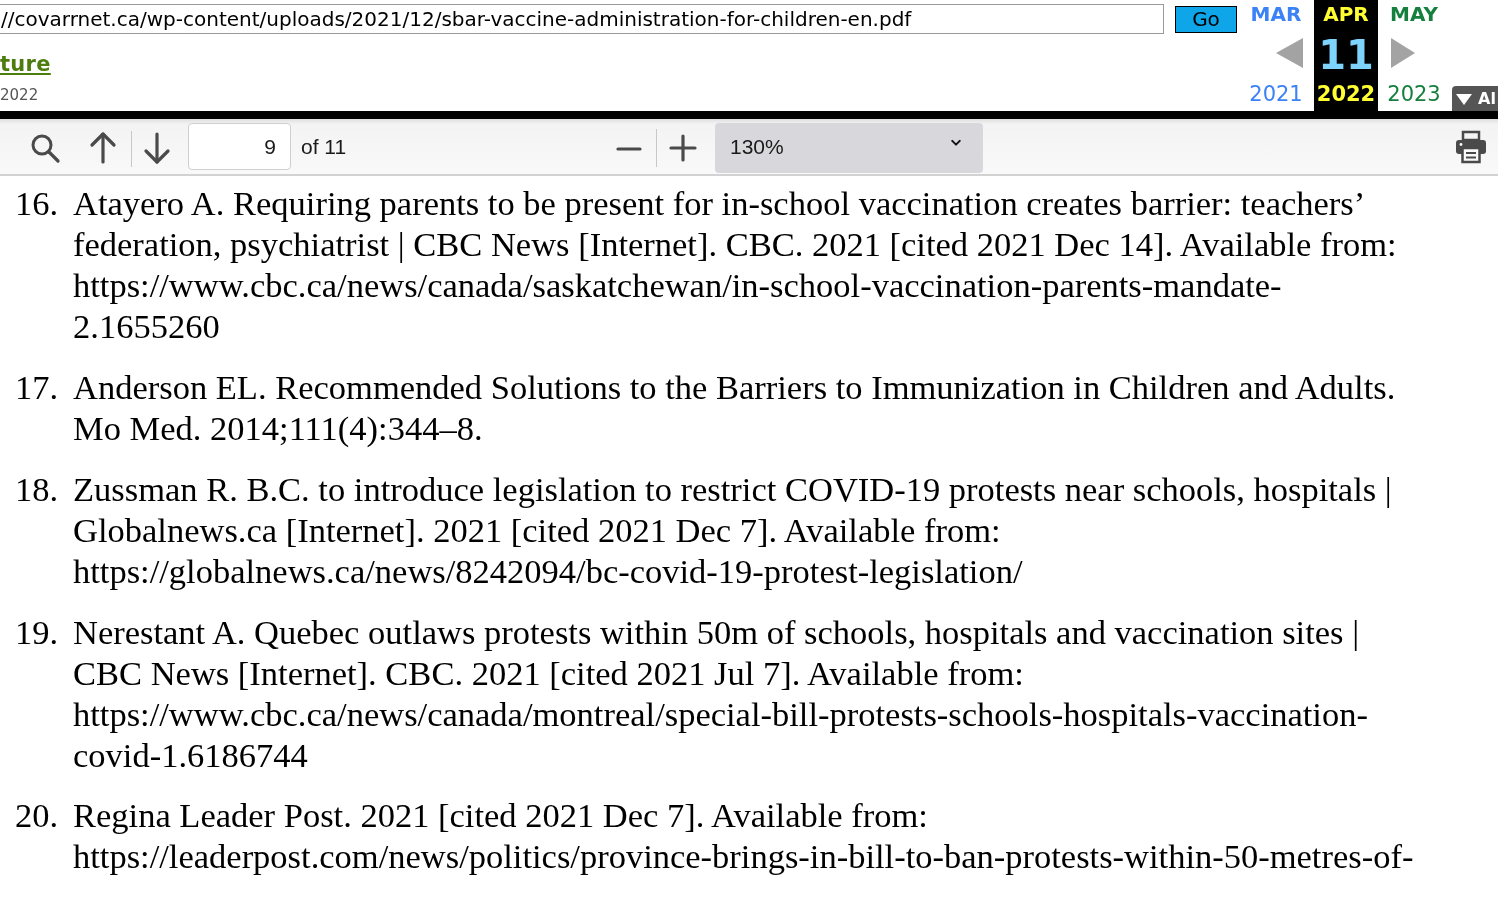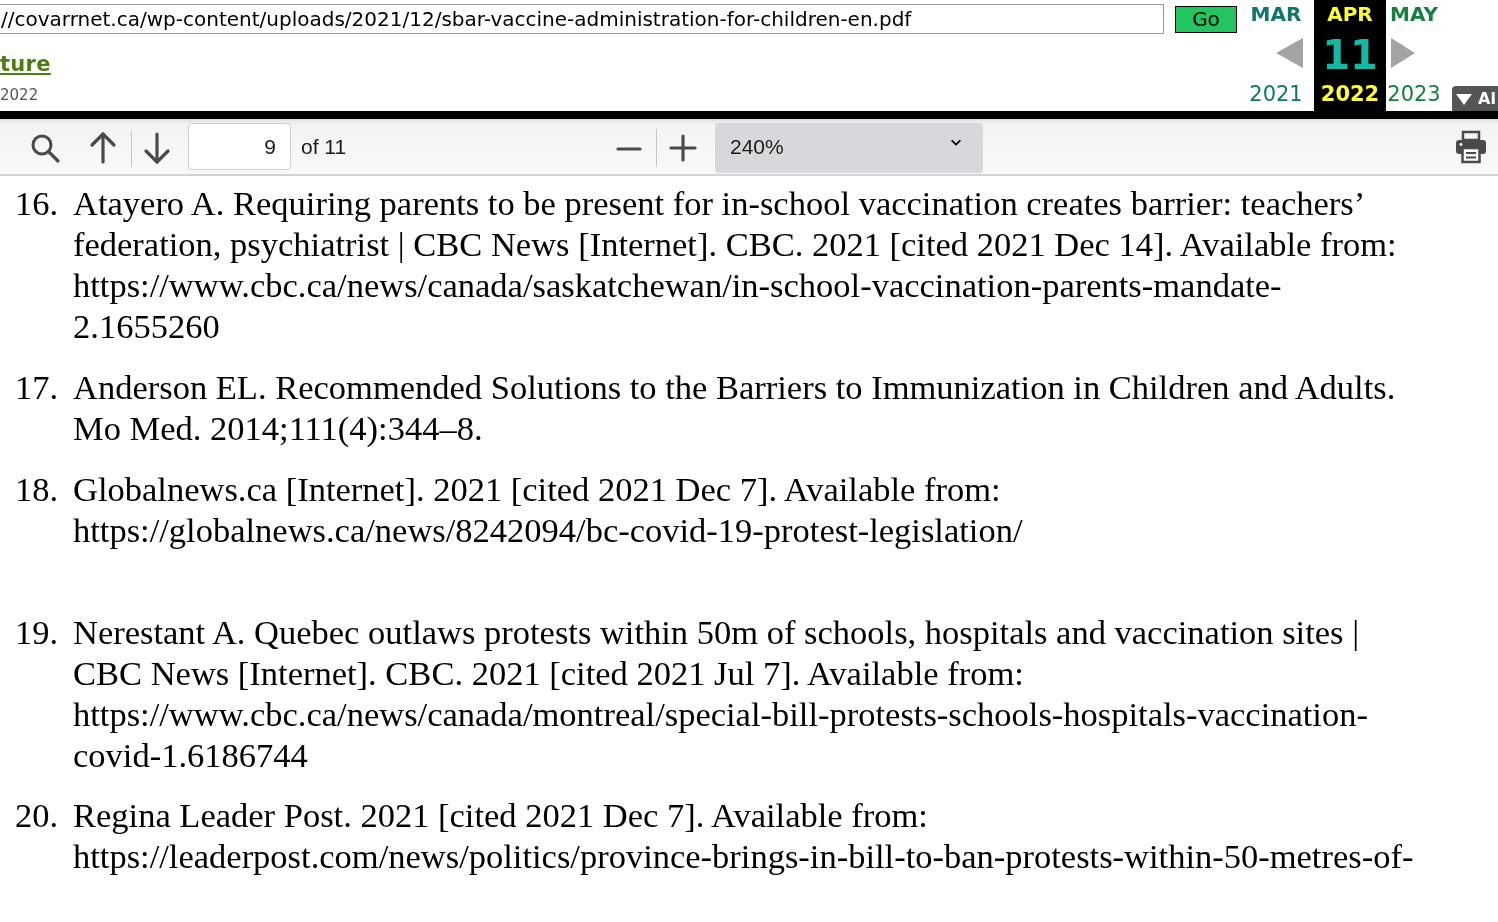--- a/index.html
+++ b/index.html
@@ -14,46 +14,46 @@
     background: #ffffff;
   }
   .wb-url {
     position: absolute; left: -2px; top: 4px; width: 1166px; height: 30px;
     box-sizing: border-box; border: 1px solid #9a9a9a; background: #fff;
     font-family: "DejaVu Sans", sans-serif; font-size: 20px; color: #000;
     padding: 0 0 0 2px; line-height: 28px; white-space: nowrap; overflow: hidden;
   }
   .wb-go {
     position: absolute; left: 1175px; top: 6px; width: 62px; height: 27px;
-    box-sizing: border-box; border: 1px solid #000; background: #22c55e;
+    box-sizing: border-box; border: 1px solid #000; background: #0ea5e9;
     font-family: "DejaVu Sans", sans-serif; font-size: 20px; color: #000;
     text-align: center; line-height: 25px; cursor: pointer;
   }
   .wb-title {
     position: absolute; left: 0; top: 52px; font-size: 21px; font-weight: bold;
     color: #4d7c0f; text-decoration: underline; letter-spacing: 0.3px;
   }
   .wb-sub {
     position: absolute; left: 0; top: 86px; font-size: 15px; color: #555;
   }
   .cal-col {
     position: absolute; top: 0; width: 62px; text-align: center;
     font-family: "DejaVu Sans", sans-serif;
   }
   .cal-col .mon { font-size: 20px; font-weight: bold; line-height: 28px; }
   .cal-col .yr { position: absolute; left: 0; width: 100%; top: 80px; font-size: 21px; line-height: 28px; }
-  .cal-prev { left: 1245px; color: #0f766e; }
+  .cal-prev { left: 1245px; color: #3b82f6; }
   .cal-next { left: 1383px; color: #15803d; }
   .cal-cur {
-    left: 1314px; width: 72px; height: 111px; background: #000; color: #ffff33;
+    left: 1314px; width: 64px; height: 111px; background: #000; color: #ffff33;
   }
   .cal-cur .yr { font-weight: bold; }
   .cal-day {
     position: absolute; left: 0; width: 100%; top: 32px; font-size: 40px;
-    font-weight: bold; line-height: 46px; color: #14b8a6;
+    font-weight: bold; line-height: 46px; color: #7dd3fc;
   }
   .arrow-left {
     position: absolute; left: 1276px; top: 38px; width: 0; height: 0;
     border-top: 15px solid transparent; border-bottom: 15px solid transparent;
     border-right: 27px solid #a3a3a3; cursor: pointer;
   }
   .arrow-right {
     position: absolute; left: 1391px; top: 38px; width: 0; height: 0;
     border-top: 15px solid transparent; border-bottom: 15px solid transparent;
     border-left: 24px solid #a3a3a3; cursor: pointer;
@@ -181,21 +181,21 @@
   <div class="tb-sep" style="left:656px;top:10px;height:38px;"></div>
 
   <div class="tb-btn" style="left:668px;top:14px;width:30px;height:30px;">
     <svg width="30" height="30" viewBox="0 0 30 30">
       <line x1="3" y1="15" x2="27" y2="15" stroke="#4a4a4a" stroke-width="3.2" stroke-linecap="round"></line>
       <line x1="15" y1="3" x2="15" y2="27" stroke="#4a4a4a" stroke-width="3.2" stroke-linecap="round"></line>
     </svg>
   </div>
 
   <div class="zoom-select">
-    <span class="val">240%</span>
+    <span class="val">130%</span>
     <svg class="chev" viewBox="0 0 12 10">
       <polyline points="1.5,2.5 6,7 10.5,2.5" fill="none" stroke="#111" stroke-width="2.4" stroke-linecap="round" stroke-linejoin="round"></polyline>
     </svg>
   </div>
 
   <div class="tb-btn" style="left:1454px;top:11px;width:34px;height:34px;">
     <svg width="34" height="34" viewBox="0 0 34 34">
       <rect x="9" y="2" width="16" height="8" fill="none" stroke="#4a4a4a" stroke-width="2.5"></rect>
       <rect x="2" y="10" width="30" height="14" rx="3" fill="#4a4a4a"></rect>
       <circle cx="7" cy="14.5" r="1.4" fill="#fafafa"></circle>
@@ -221,20 +221,21 @@
     <span class="num">17.</span>
     <div class="body">
       <span class="line">Anderson EL. Recommended Solutions to the Barriers to Immunization in Children and Adults.</span>
       <span class="line">Mo Med. 2014;111(4):344–8.</span>
     </div>
   </div>
 
   <div class="ref" style="top:293px;">
     <span class="num">18.</span>
     <div class="body">
+      <span class="line">Zussman R. B.C. to introduce legislation to restrict COVID-19 protests near schools, hospitals |</span>
       <span class="line">Globalnews.ca [Internet]. 2021 [cited 2021 Dec 7]. Available from:</span>
       <span class="line">https://globalnews.ca/news/8242094/bc-covid-19-protest-legislation/</span>
     </div>
   </div>
 
   <div class="ref" style="top:436px;">
     <span class="num">19.</span>
     <div class="body">
       <span class="line">Nerestant A. Quebec outlaws protests within 50m of schools, hospitals and vaccination sites |</span>
       <span class="line">CBC News [Internet]. CBC. 2021 [cited 2021 Jul 7]. Available from:</span>

